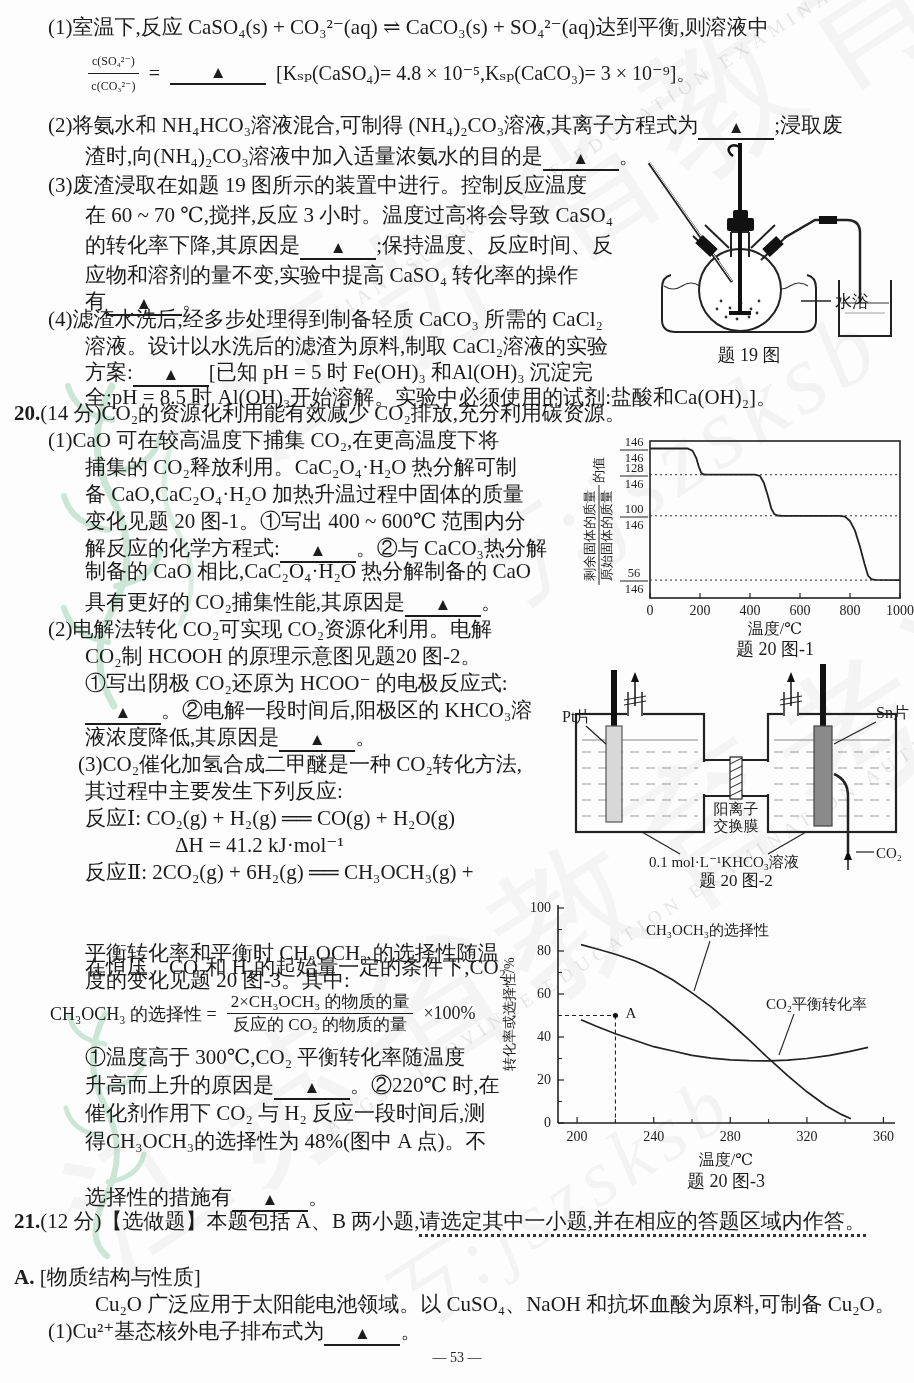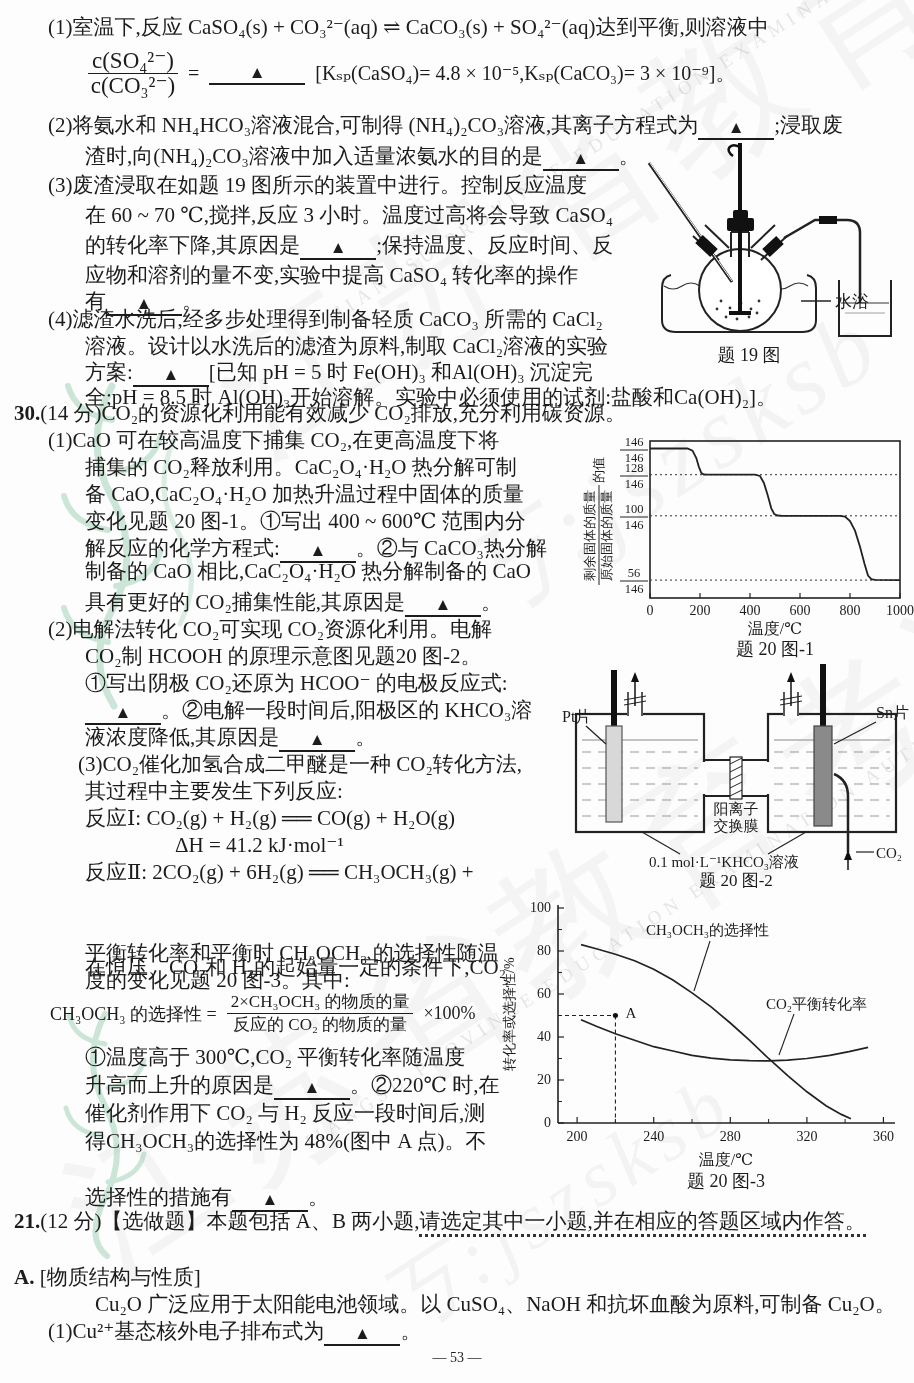--- a/index.html
+++ b/index.html
@@ -5,21 +5,21 @@
   html,body{margin:0;padding:0;background:#e8e8e8;}
   .page{position:relative;width:914px;height:1383px;background:#fdfdfd;margin:0 auto;
         font-family:"Liberation Serif","DejaVu Serif",serif;color:#1c1c1c;overflow:hidden;}
   .ln{position:absolute;white-space:nowrap;font-size:21px;line-height:26px;z-index:3;}
   .qnum{font-weight:bold;}
   .bl{display:inline-block;min-width:64px;padding:0 6px;text-align:center;
       border-bottom:2px solid #1c1c1c;font-size:17px;line-height:20px;vertical-align:-1px;}
   .bl.wide{min-width:84px;}
   .emdots{border-bottom:3px dotted #333;padding-bottom:1px;}
   .fracrow{position:absolute;display:flex;align-items:center;gap:10px;z-index:3;font-size:20px;}
-  .frac{display:inline-block;text-align:center;font-size:23px;line-height:22px;}
+  .frac{display:inline-block;text-align:center;font-size:12px;line-height:22px;}
   .frac .num{display:block;border-bottom:1.6px solid #1c1c1c;padding:0 4px 1px;}
   .frac .den{display:block;padding-top:1px;}
   .wm{position:absolute;transform:rotate(-33deg);transform-origin:left top;color:#6b6b6b;
       white-space:nowrap;z-index:1;pointer-events:none;}
   .wm-cn{font-size:150px;opacity:.055;letter-spacing:18px;}
   .wm-en{font-size:19px;opacity:.20;letter-spacing:6px;color:#8a8a8a;}
   .wm-id{font-size:100px;opacity:.06;letter-spacing:8px;font-style:italic;}
   .wm-green{position:absolute;z-index:1;opacity:.45;pointer-events:none;}
   svg{position:absolute;z-index:2;overflow:visible;}
   svg text{font-family:"Liberation Serif","DejaVu Serif",serif;fill:#1c1c1c;}
@@ -141,21 +141,21 @@
       <line x1="212" y1="180" x2="252" y2="180" stroke="#888" stroke-width=".8"></line>
     </g>
     <g>
       <line x1="168" y1="168" x2="198" y2="168" stroke="#222" stroke-width="1.5"></line>
       <text x="202" y="174" font-size="17">水浴</text>
     </g>
     <text x="116" y="228" font-size="18" text-anchor="middle">题 19 图</text>
   </svg>
 
   <div class="ln" style="left:14px;top:400px;">
-    <span class="qnum">30.</span><span>(14 分)CO₂的资源化利用能有效减少 CO₂排放,充分利用碳资源。</span>
+    <span class="qnum">20.</span><span>(14 分)CO₂的资源化利用能有效减少 CO₂排放,充分利用碳资源。</span>
   </div>
 
   <div class="ln" style="left:48px;top:427px;"><span>(1)CaO 可在较高温度下捕集 CO₂,在更高温度下将</span></div>
   <div class="ln" style="left:85px;top:454px;"><span>捕集的 CO₂释放利用。CaC₂O₄·H₂O 热分解可制</span></div>
   <div class="ln" style="left:85px;top:481px;"><span>备 CaO,CaC₂O₄·H₂O 加热升温过程中固体的质量</span></div>
   <div class="ln" style="left:85px;top:508px;"><span>变化见题 20 图-1。①写出 400 ~ 600℃ 范围内分</span></div>
   <div class="ln" style="left:85px;top:535px;">
     <span>解反应的化学方程式:</span><span class="bl">▲</span><span>。②与 CaCO₃热分解</span>
   </div>
   <div class="ln" style="left:85px;top:558px;"><span>制备的 CaO 相比,CaC₂O₄·H₂O 热分解制备的 CaO</span></div>

